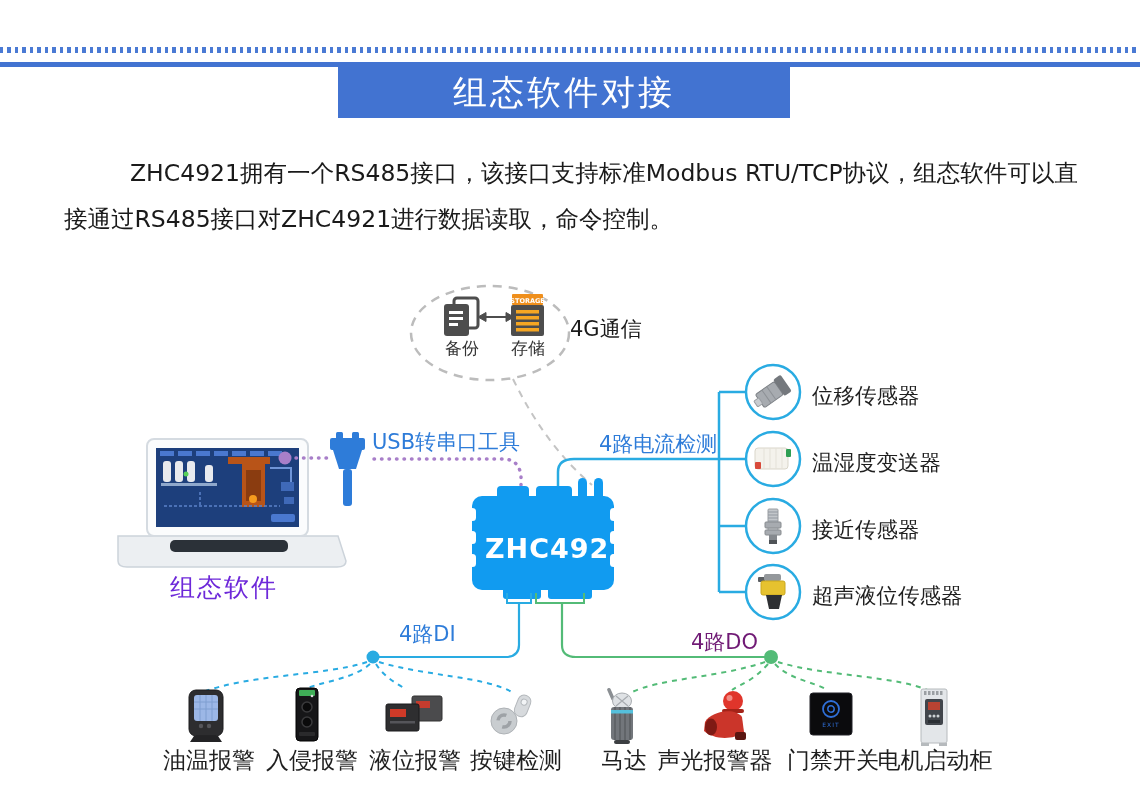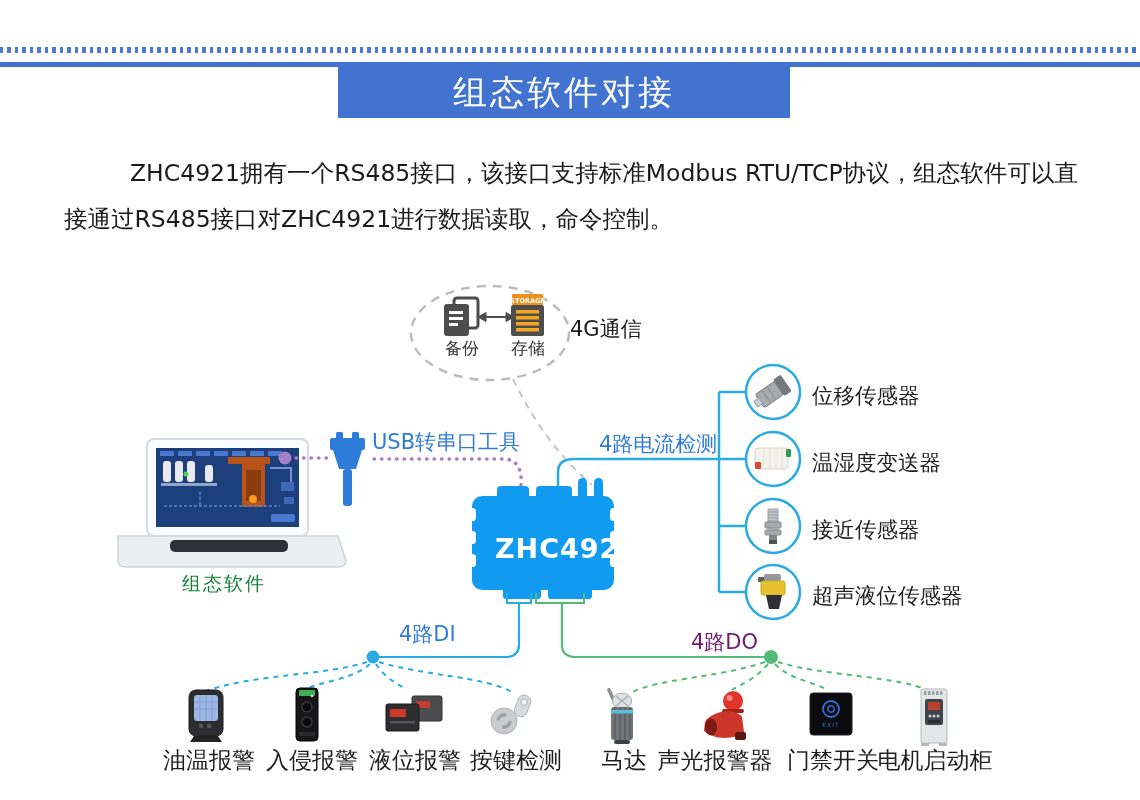--- a/index.html
+++ b/index.html
@@ -13,22 +13,22 @@
   .banner{top:67px;left:338px;width:452px;height:51px;background:#4273d1;color:#fff;
       font-size:34px;line-height:51px;text-align:center;letter-spacing:3px;}
   .intro{top:150px;left:64px;width:1014px;font-size:23.5px;line-height:46px;color:#1a1a1a;
       text-indent:66px;text-align:justify;}
   .lbl-blue{color:#2e7cd9;font-size:21px;}
   .lbl-green{color:#701a75;font-size:21px;}
   .sensor-lbl{font-size:21.5px;color:#1f1f1f;}
   .dev-lbl{font-size:23px;color:#1f1f1f;transform:translateX(-50%);}
   .small-lbl{font-size:17px;color:#333;transform:translateX(-50%);}
   .cap-lbl{font-size:21px;color:#1a1a1a;}
-  .laptop-lbl{font-size:19px;color:#15803d;transform:translateX(-50%);letter-spacing:2px;}
-  .chip-lbl{left:495px;top:533px;width:141px;text-align:right;color:#fff;
+  .laptop-lbl{font-size:25px;color:#6d28d9;transform:translateX(-50%);letter-spacing:2px;}
+  .chip-lbl{left:485px;top:533px;width:141px;text-align:right;color:#fff;
       font-size:27px;font-weight:bold;letter-spacing:1px;}
   svg{display:block;}
 </style>
 </head>
 <body>
 
 <div class="canvas">
 
   <div class="abs top-dotted"></div>
   <div class="abs top-solid"></div>

